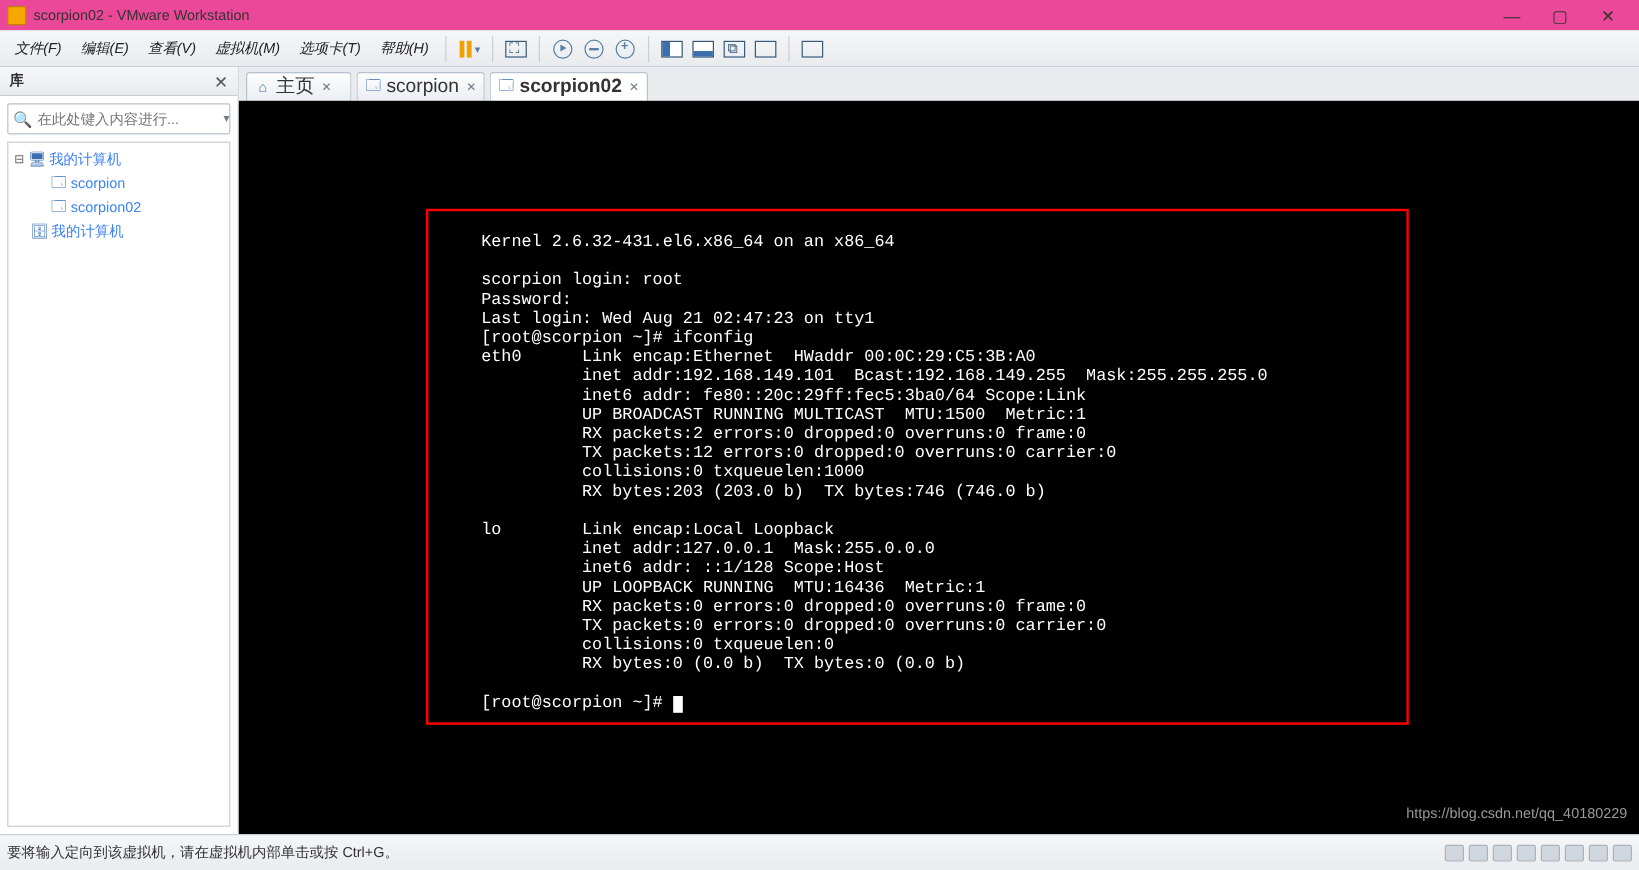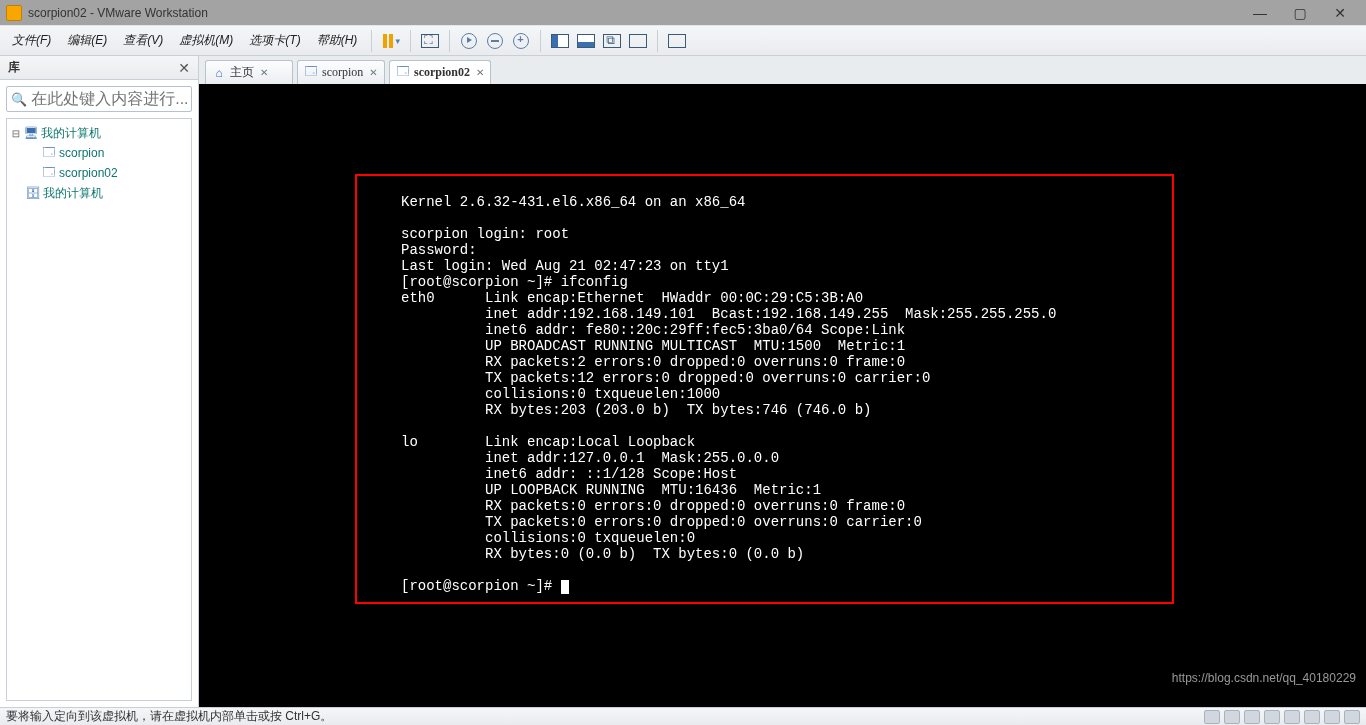--- a/index.html
+++ b/index.html
@@ -12,21 +12,21 @@
   overflow: hidden;
   display: flex;
   flex-direction: column;
 }
 
 .titlebar {
   height: 26px;
   display: flex;
   align-items: center;
   padding: 12px 6px;
-  background: #a3a3a3;
+  background: #ec4899;
   border-bottom: 1px solid #e5e5e5;
 }
 .titlebar .app-icon {
   width: 16px; height: 16px;
   background: #f7a700;
   border: 1px solid #c47f00;
   border-radius: 2px;
   margin-right: 6px;
 }
 .titlebar .title { flex: 0 0 auto; color: #333; }
@@ -102,33 +102,33 @@
 .close-x{font-size:14px;color:#555;}
 .searchbox{
   margin:6px;
   height:26px;
   border:1px solid #b8c2cc;
   border-radius:2px;
   display:flex;align-items:center;
   padding:0 4px;
 }
 .searchbox .lens{color:#6e7b87;font-size:13px;margin-right:4px;}
-.searchbox input{border:0;outline:0;flex:1;font-size:16px;color:#888;background:transparent;}
+.searchbox input{border:0;outline:0;flex:1;font-size:12px;color:#888;background:transparent;}
 .searchbox .dd{color:#6e7b87;font-size:10px;}
 .tree{
   flex:1;
   border:1px solid #c9cfd6;
   margin:0 6px 6px 6px;
   padding:4px 2px;
   overflow:auto;
 }
 .tree-row{display:flex;align-items:center;height:20px;white-space:nowrap;}
 .tree-row .tw{width:14px;text-align:center;color:#666;font-size:10px;}
 .tree-row .ic{width:16px;height:14px;display:inline-flex;align-items:center;justify-content:center;color:#3a6fb0;font-size:12px;}
-.tree-row .txt{padding-left:2px;color:#0f766e;}
+.tree-row .txt{padding-left:2px;color:#3b82f6;}
 .indent1{padding-left:16px;}
 .indent2{padding-left:32px;}
 
 .content{flex:1;display:flex;flex-direction:column;background:#e9ecef;min-width:0;}
 .tabs{
   height:28px;
   display:flex;
   align-items:flex-end;
   padding-left:6px;
   padding-top:4px;
@@ -140,21 +140,21 @@
   border:1px solid #b8c2cc;
   border-bottom:none;
   border-radius:3px 3px 0 0;
   display:flex;align-items:center;
   padding:0 6px;
   margin-right:4px;
   color:#333;
 }
 .tab.active{background:#fff;}
 .tab .tic{width:14px;height:14px;margin-right:4px;display:inline-flex;align-items:center;justify-content:center;color:#3a6fb0;font-size:12px;}
-.tab .tx{font-size:12px;font-family:Liberation Serif, serif;}
+.tab .tx{font-size:16px;}
 .tab.active .tx{font-weight:bold;}
 .tab .cx{margin-left:6px;color:#6c7a87;font-size:10px;}
 .console-wrap{
   flex:1;
   background:#000;
   position:relative;
   margin:0;
 }
 .red-frame{
   position:absolute;
@@ -170,26 +170,26 @@
   font-family:"Courier New",monospace;
   font-size:14px;
   line-height:16px;
   padding-top:110px;
   padding-left:202px;
   white-space:pre;
   overflow:hidden;
 }
 .cursor{display:inline-block;width:8px;height:14px;background:#fff;vertical-align:text-bottom;}
 .watermark{
-  position:absolute;right:10px;bottom:22px;
+  position:absolute;right:10px;bottom:10px;
   color:#999;
 }
 
 .statusbar{
-  height:18px;
+  height:30px;
   background:linear-gradient(#f5f6f8,#e9ebee);
   border-top:1px solid #c9cfd6;
   display:flex;align-items:center;
   padding:0 6px;
   font-size:12px;color:#333;
 }
 .statusbar .msg{flex:1;}
 .status-icons{display:flex;gap:4px;}
 .sic{width:16px;height:14px;background:#d0d7de;border:1px solid #a9b3bc;border-radius:2px;}
 </style>

